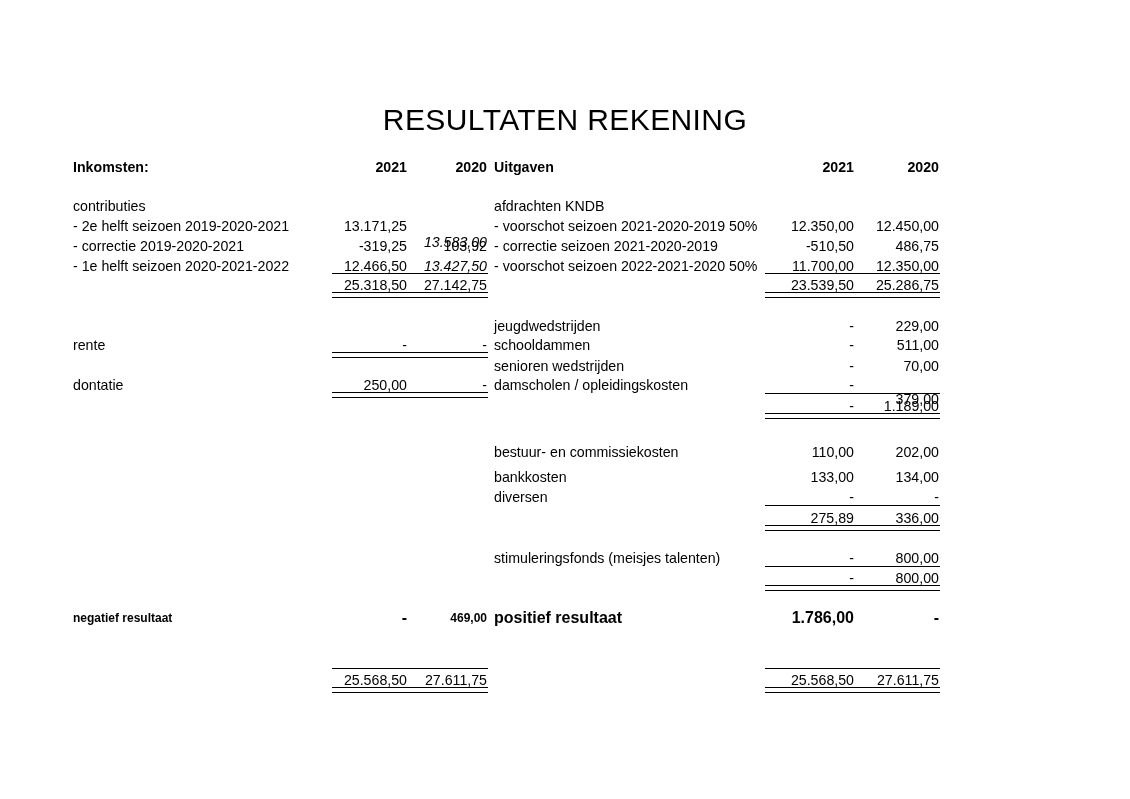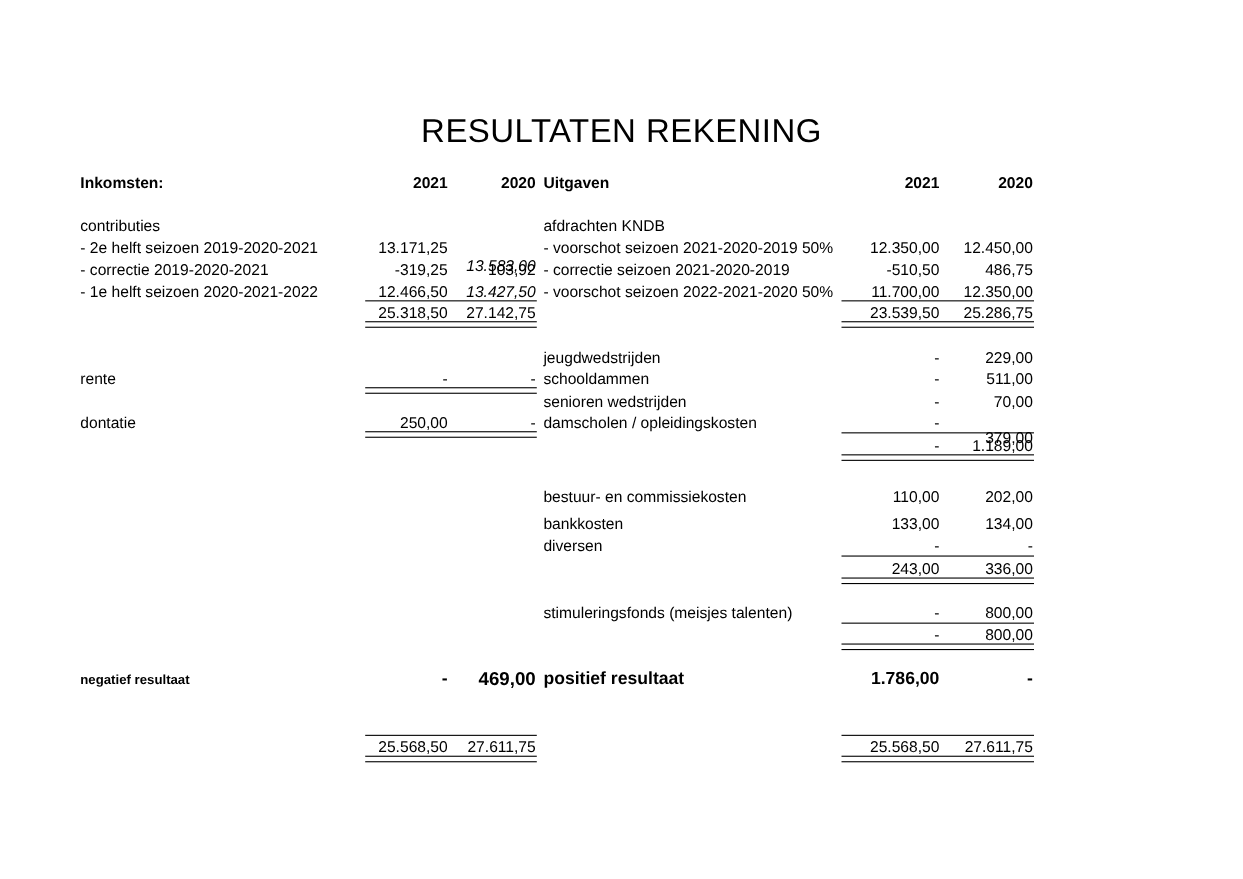--- a/index.html
+++ b/index.html
@@ -158,36 +158,36 @@
 
   <div class="cell lbl lbl-R" style="top:469px;">bankkosten</div>
   <div class="cell num c21-R" style="top:469px;">133,00</div>
   <div class="cell num c20-R" style="top:469px;">134,00</div>
 
   <div class="cell lbl lbl-R" style="top:489px;">diversen</div>
   <div class="cell num c21-R" style="top:489px;">-</div>
   <div class="cell num c20-R" style="top:489px;">-</div>
 
   <div class="rule thick span-R" style="top:505px;"></div>
-  <div class="cell num c21-R" style="top:510px;">243,00</div>
+  <div class="cell num c21-R" style="top:510px;">275,89</div>
   <div class="cell num c20-R" style="top:510px;">336,00</div>
   <div class="dbl span-R" style="top:525px;"></div>
 
   <div class="cell lbl lbl-R" style="top:550px;">stimuleringsfonds (meisjes talenten)</div>
   <div class="cell num c21-R" style="top:550px;">-</div>
   <div class="cell num c20-R" style="top:550px;">800,00</div>
 
   <div class="rule thick span-R" style="top:566px;"></div>
   <div class="cell num c21-R" style="top:570px;">-</div>
   <div class="cell num c20-R" style="top:570px;">800,00</div>
   <div class="dbl span-R" style="top:585px;"></div>
 
   <div class="cell lbl lbl-L bold" style="top:610px; font-size:12px;">negatief resultaat</div>
   <div class="cell num c21-L bold" style="top:610px; font-size:16px;">-</div>
-  <div class="cell num c20-L bold" style="top:610px; font-size:17px;">469,00</div>
+  <div class="cell num c20-L bold" style="top:610px; font-size:12px;">469,00</div>
 
   <div class="cell lbl lbl-R bold" style="top:610px; font-size:16px;">positief resultaat</div>
   <div class="cell num c21-R bold" style="top:610px; font-size:16px;">1.786,00</div>
   <div class="cell num c20-R bold" style="top:610px; font-size:16px;">-</div>
 
   <div class="rule thick span-L" style="top:668px;"></div>
   <div class="cell num c21-L" style="top:672px;">25.568,50</div>
   <div class="cell num c20-L" style="top:672px;">27.611,75</div>
   <div class="dbl span-L" style="top:687px;"></div>
 

